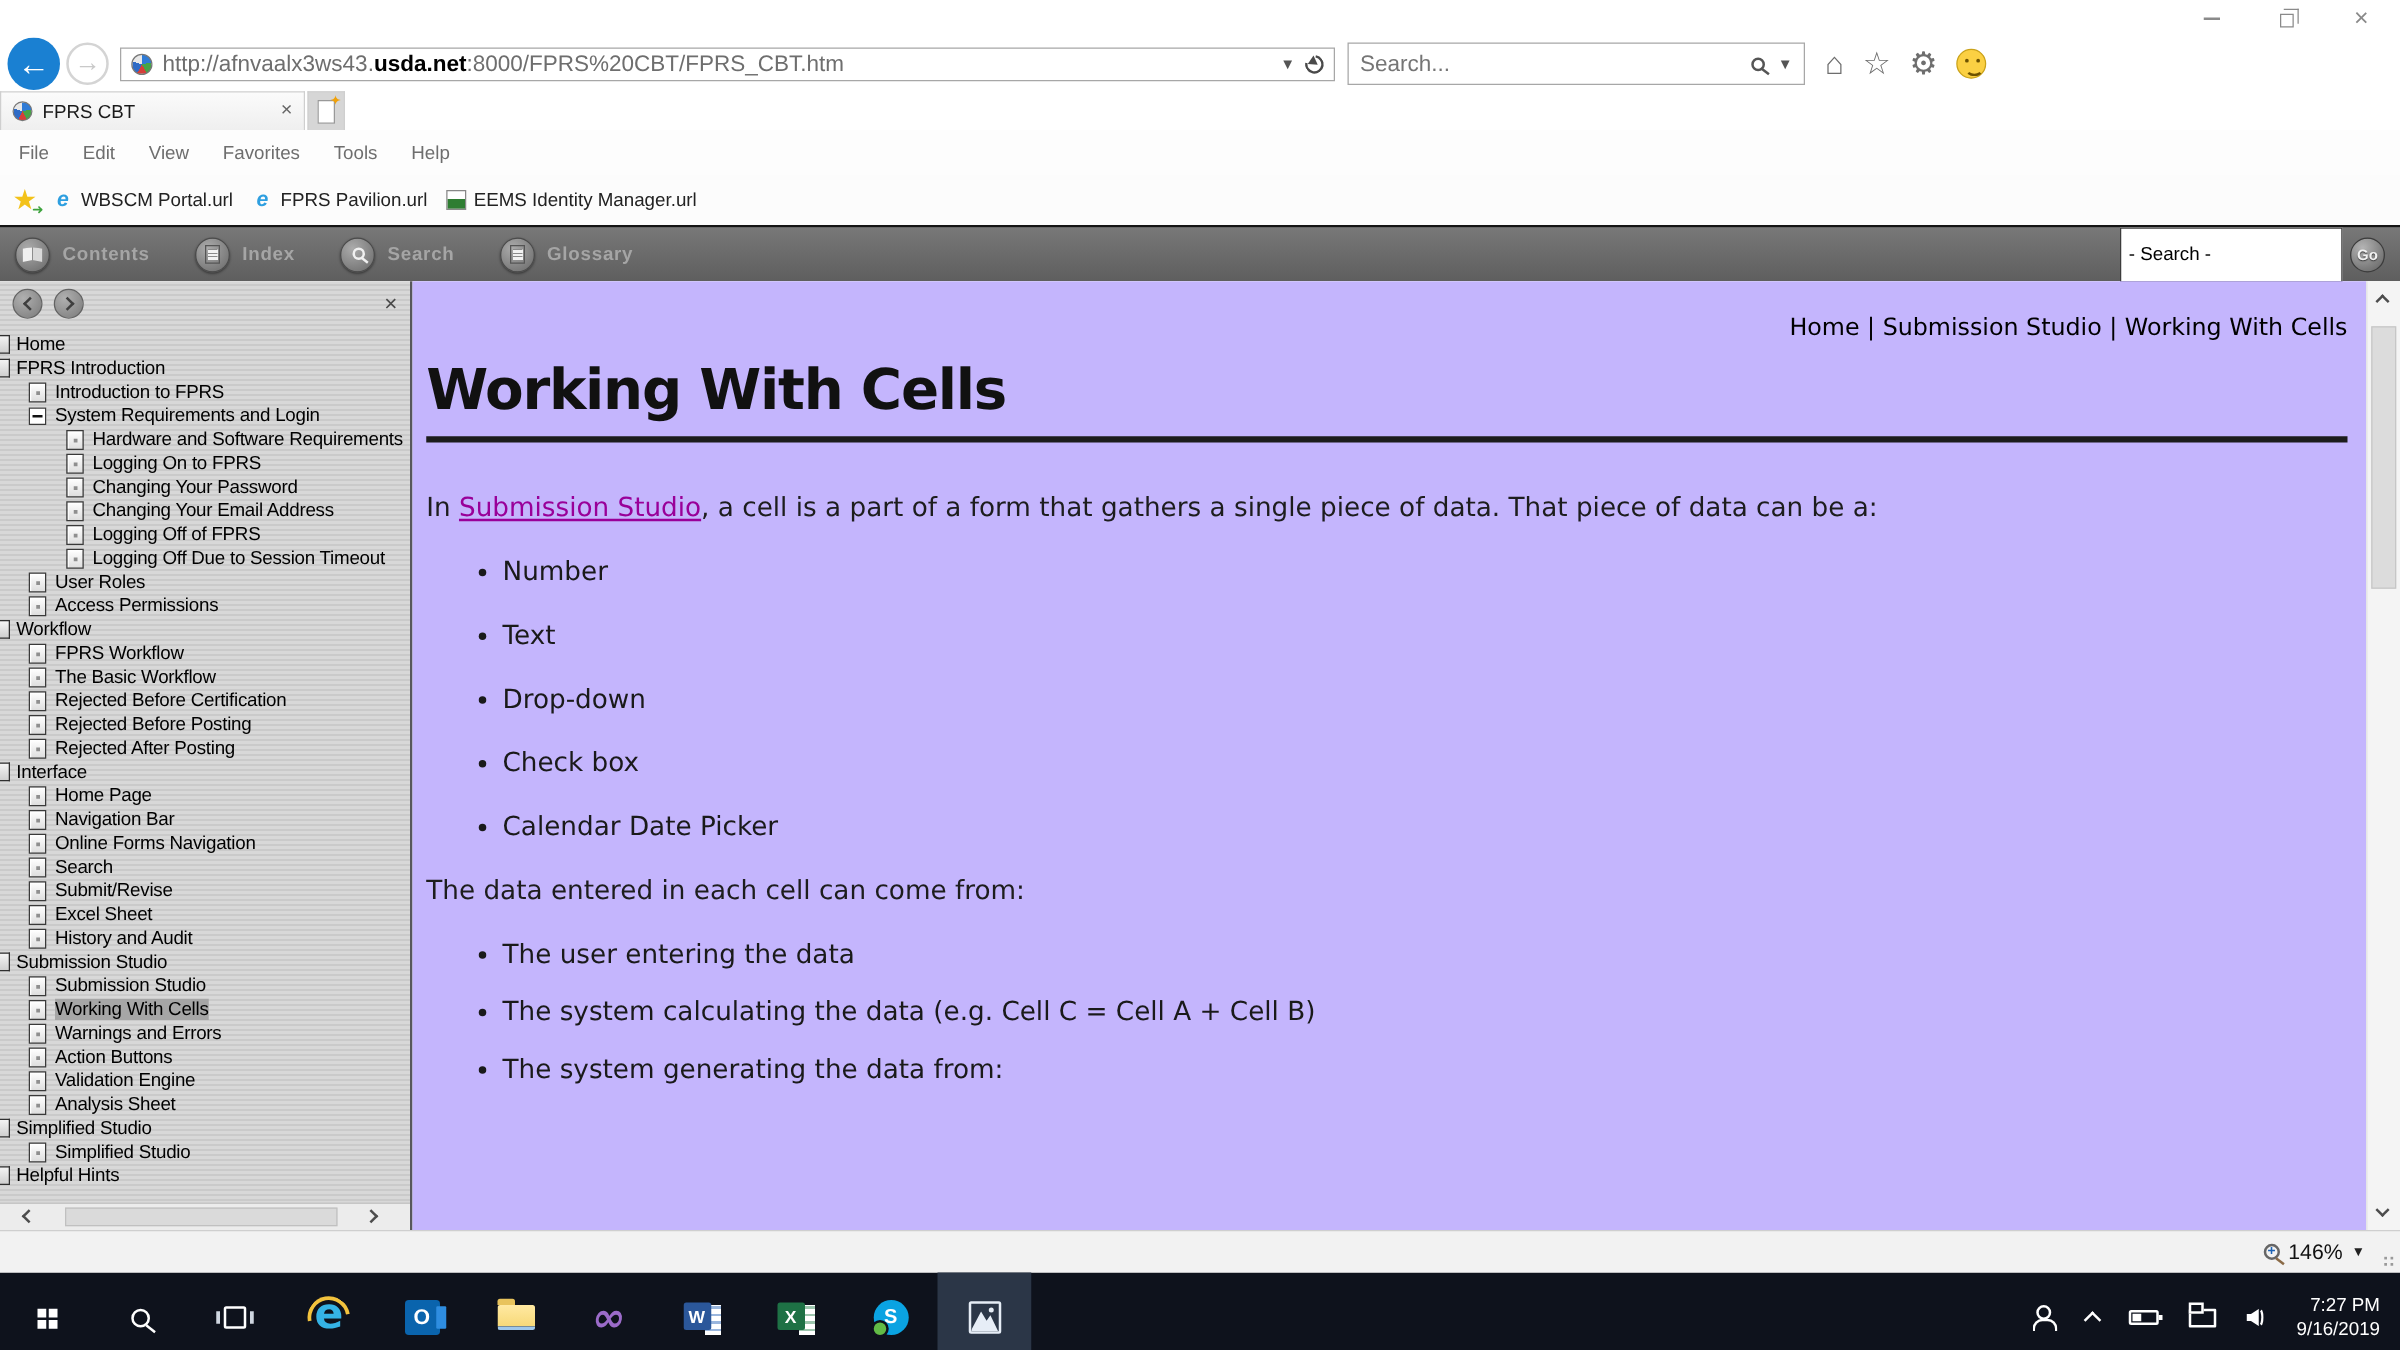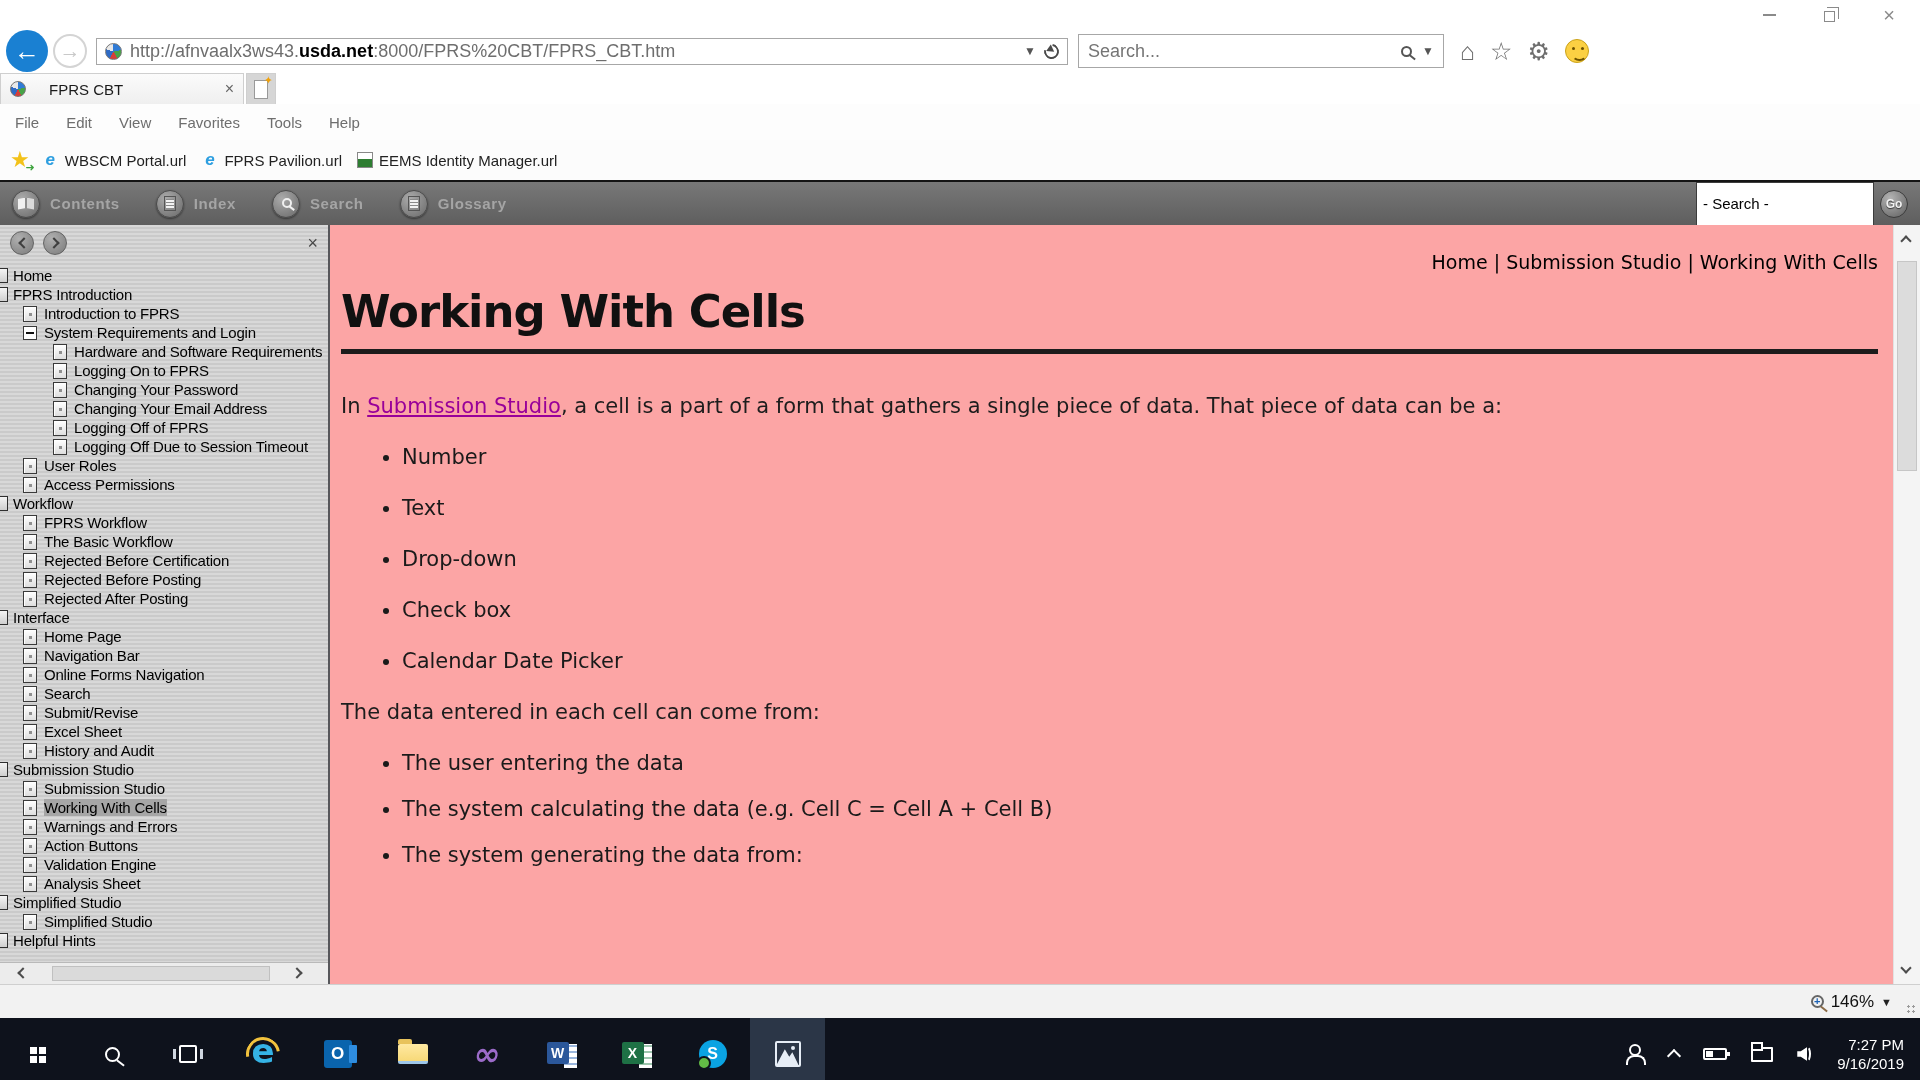--- a/index.html
+++ b/index.html
@@ -35,21 +35,21 @@
   .icon-mag { width:11px; height:11px; border:2px solid #555; border-radius:50%; position:relative; flex:none; }
   .icon-mag::after { content:""; position:absolute; width:8px; height:2px; background:#555; bottom:-3px; right:-6px; transform:rotate(38deg); }
   .chromeicons { display:flex; align-items:center; gap:15px; margin-left:16px; color:#6e6e6e; }
   .ci { font-size:25px; line-height:26px; }
   .icon-smiley { width:24px; height:24px; border-radius:50%; background:#fbd043; border:1px solid #caa21a; position:relative; }
   .icon-smiley::before { content:""; position:absolute; left:6px; top:7px; width:3px; height:3px; border-radius:50%; background:#6d5200; box-shadow:9px 0 0 #6d5200; }
   .icon-smiley::after { content:""; position:absolute; left:6px; top:9px; width:11px; height:8px; border:2px solid transparent; border-bottom-color:#6d5200; border-radius:50%; }
 
   
   .tabbar { height:32px; background:#fff; display:flex; align-items:flex-end; }
-  .tab { width:244px; height:31px; background:linear-gradient(#fbfbfb,#efefef); border:1px solid #cfcfcf; border-bottom:none; display:flex; align-items:center; gap:23px; padding:0 9px; font-size:15px; }
+  .tab { width:244px; height:31px; background:linear-gradient(#fbfbfb,#efefef); border:1px solid #cfcfcf; border-bottom:none; display:flex; align-items:center; gap:8px; padding:0 9px; font-size:15px; }
   .tab .favicon { width:16px; height:16px; }
   .tab-title { flex:1; white-space:nowrap; overflow:hidden; }
   .tab-close { color:#666; font-size:16px; }
   .newtab { width:30px; height:31px; background:#d6d6d6; border:1px solid #cfcfcf; border-bottom:none; margin-left:2px; display:flex; align-items:center; justify-content:center; }
   .newtab-page { width:14px; height:19px; background:#fff; border:1px solid #999; position:relative; }
   .newtab-page::after { content:"✦"; position:absolute; top:-7px; right:-6px; color:#f0a10a; font-size:11px; }
 
   
   .menubar { height:36px; display:flex; align-items:center; gap:27px; padding-left:15px; font-size:15px; color:#6e6e6e; background:#fdfdfd; }
 
@@ -101,21 +101,21 @@
   .ti.icon-minus::after { content:""; position:absolute; left:2px; right:2px; top:5px; height:2px; background:#111; }
   .trow.selected .tlabel { background:#a6a6a6; }
   .hscroll { height:22px; flex:none; background:#ececec; border-top:1px solid #b9b9b9; position:relative; }
   .hthumb { position:absolute; left:52px; right:58px; top:3px; bottom:3px; background:#dadada; border:1px solid #c0c0c0; }
   .harrow { position:absolute; top:6px; }
   .harrow.left { left:16px; }
   .harrow.right { right:24px; }
   .hscroll .chev { border-color:#4c4c4c; }
 
   
-  .content { flex:1; background:#fca5a5; padding:0 15px 0 11px; overflow:hidden; font-family:"DejaVu Sans", sans-serif; }
+  .content { flex:1; background:#c4b5fd; padding:0 15px 0 11px; overflow:hidden; font-family:"DejaVu Sans", sans-serif; }
   .breadcrumb { margin-top:26px; text-align:right; font-size:19px; color:#000; }
   .pagetitle { margin-top:12px; font-size:45px; font-weight:700; color:#111; letter-spacing:-1px; }
   .titlerule { height:5px; background:#1c1c1c; margin-top:11px; }
   .para { font-size:21px; line-height:25px; color:#1d1d1d; }
   .p1 { margin-top:40px; }
   .p2 { margin-top:24px; }
   .content a { color:#990099; text-decoration:underline; }
   ul.cells { list-style:disc; padding-left:61px; margin-top:26px; }
   ul.cells li { font-size:21px; line-height:25px; margin-bottom:26px; }
   ul.sources { list-style:disc; padding-left:61px; margin-top:26px; }

